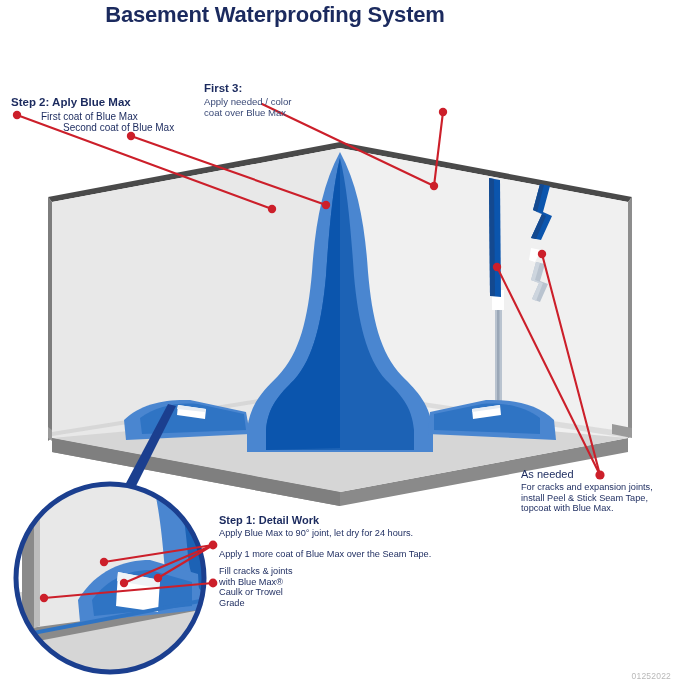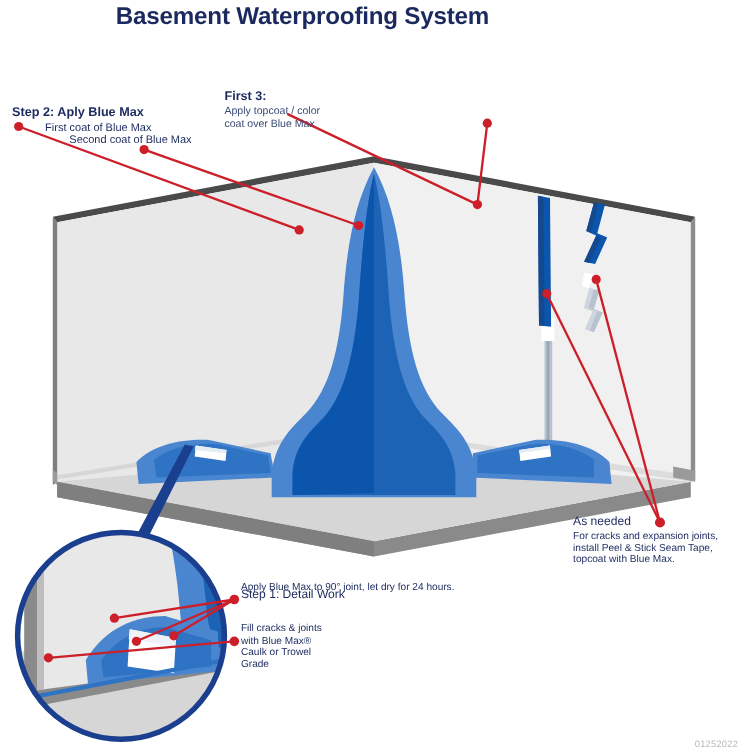--- a/index.html
+++ b/index.html
@@ -95,22 +95,21 @@
   #asneeded-body {
     left: 521px;
     top: 482px;
     font-size: 9.2px;
   }
   
   #step1 {
     left: 219px;
     top: 514px;
     font-size: 11px;
-    font-weight: normal;
-    margin-top: 21px;
+    font-weight: bold;
   }
   #step1-body {
     left: 219px;
     top: 528px;
     font-size: 9.2px;
   }
   #fill-body {
     left: 219px;
     top: 566px;
     font-size: 9.2px;
@@ -329,26 +328,26 @@
     </g>
   </svg>
 
   <div id="title">Basement Waterproofing System</div>
 
   <div class="lbl" id="step2">Step 2: Aply Blue Max</div>
   <div class="lbl" id="step2-sub1">First coat of Blue Max</div>
   <div class="lbl" id="step2-sub2">Second coat of Blue Max</div>
 
   <div class="lbl" id="step3">First 3:</div>
-  <div class="lbl" id="step3-body"><span>Apply topcoat / color</span><br><span>coat over Blue Max</span></div>
+  <div class="lbl" id="step3-body"><span>Apply needed / color</span><br><span>coat over Blue Max</span></div>
 
 
   <div class="lbl" id="asneeded">As needed</div>
   <div class="lbl" id="asneeded-body"><span>For cracks and expansion joints,</span><br><span>install Peel &amp; Stick Seam Tape,</span><br><span>topcoat with Blue Max.</span></div>
 
   <div class="lbl" id="step1">Step 1: Detail Work</div>
-  <div class="lbl" id="step1-body"><span>Apply Blue Max to 90° joint, let dry for 24 hours.</span><br><br></div>
+  <div class="lbl" id="step1-body"><span>Apply Blue Max to 90° joint, let dry for 24 hours.</span><br><br><span>Apply 1 more coat of Blue Max over the Seam Tape.</span></div>
 
   <div class="lbl" id="fill-body"><span>Fill cracks &amp; joints</span><br><span>with Blue Max®</span><br><span>Caulk or Trowel</span><br><span>Grade</span></div>
 
   <div id="datestamp">01252022</div>
 
 </div>
 
 </body></html>

